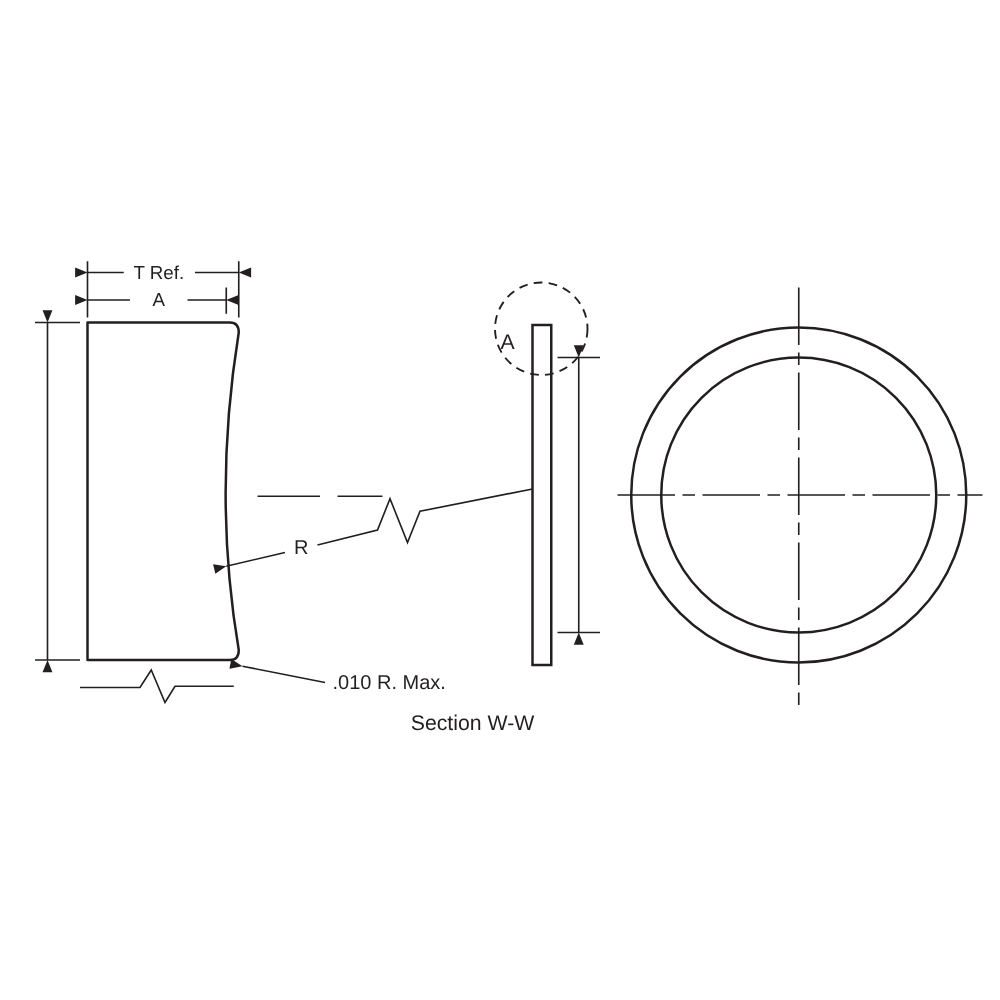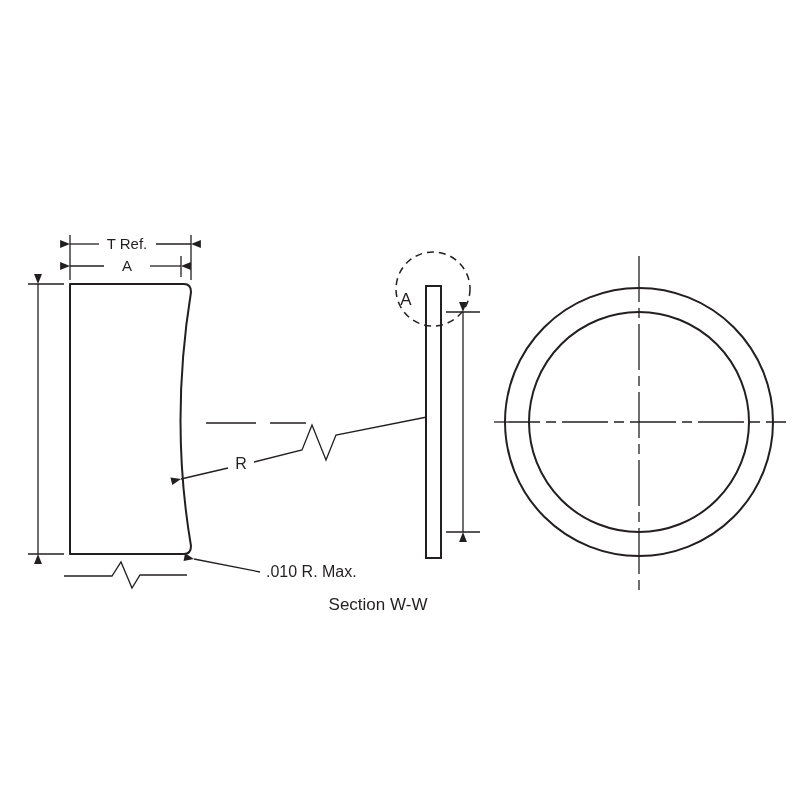--- a/index.html
+++ b/index.html
@@ -1,20 +1,19 @@
 <!DOCTYPE html>
 <html style="--line: #231f20; --bg: #ffffff;"><head>
 <meta charset="utf-8">
 <style>
   :root { --line: #231f20; --bg: #ffffff; }
   html, body { margin: 0; padding: 0; background: var(--bg); }
   .canvas {
     width: 800px; height: 684px; position: relative;
     background: var(--bg);
-    margin-top: 26px;
   }
   svg { display: block; }
   svg text {
     font-family: "Liberation Sans", sans-serif;
     fill: var(--line);
   }
   .ol   { stroke: var(--line); stroke-width: 2;   fill: none; stroke-linejoin: round; }
   .olw  { stroke: var(--line); stroke-width: 2;   fill: var(--bg); }
   .thin { stroke: var(--line); stroke-width: 1.3; fill: none; }
   .dashcircle { stroke: var(--line); stroke-width: 1.5; fill: none; stroke-dasharray: 7 5; }

